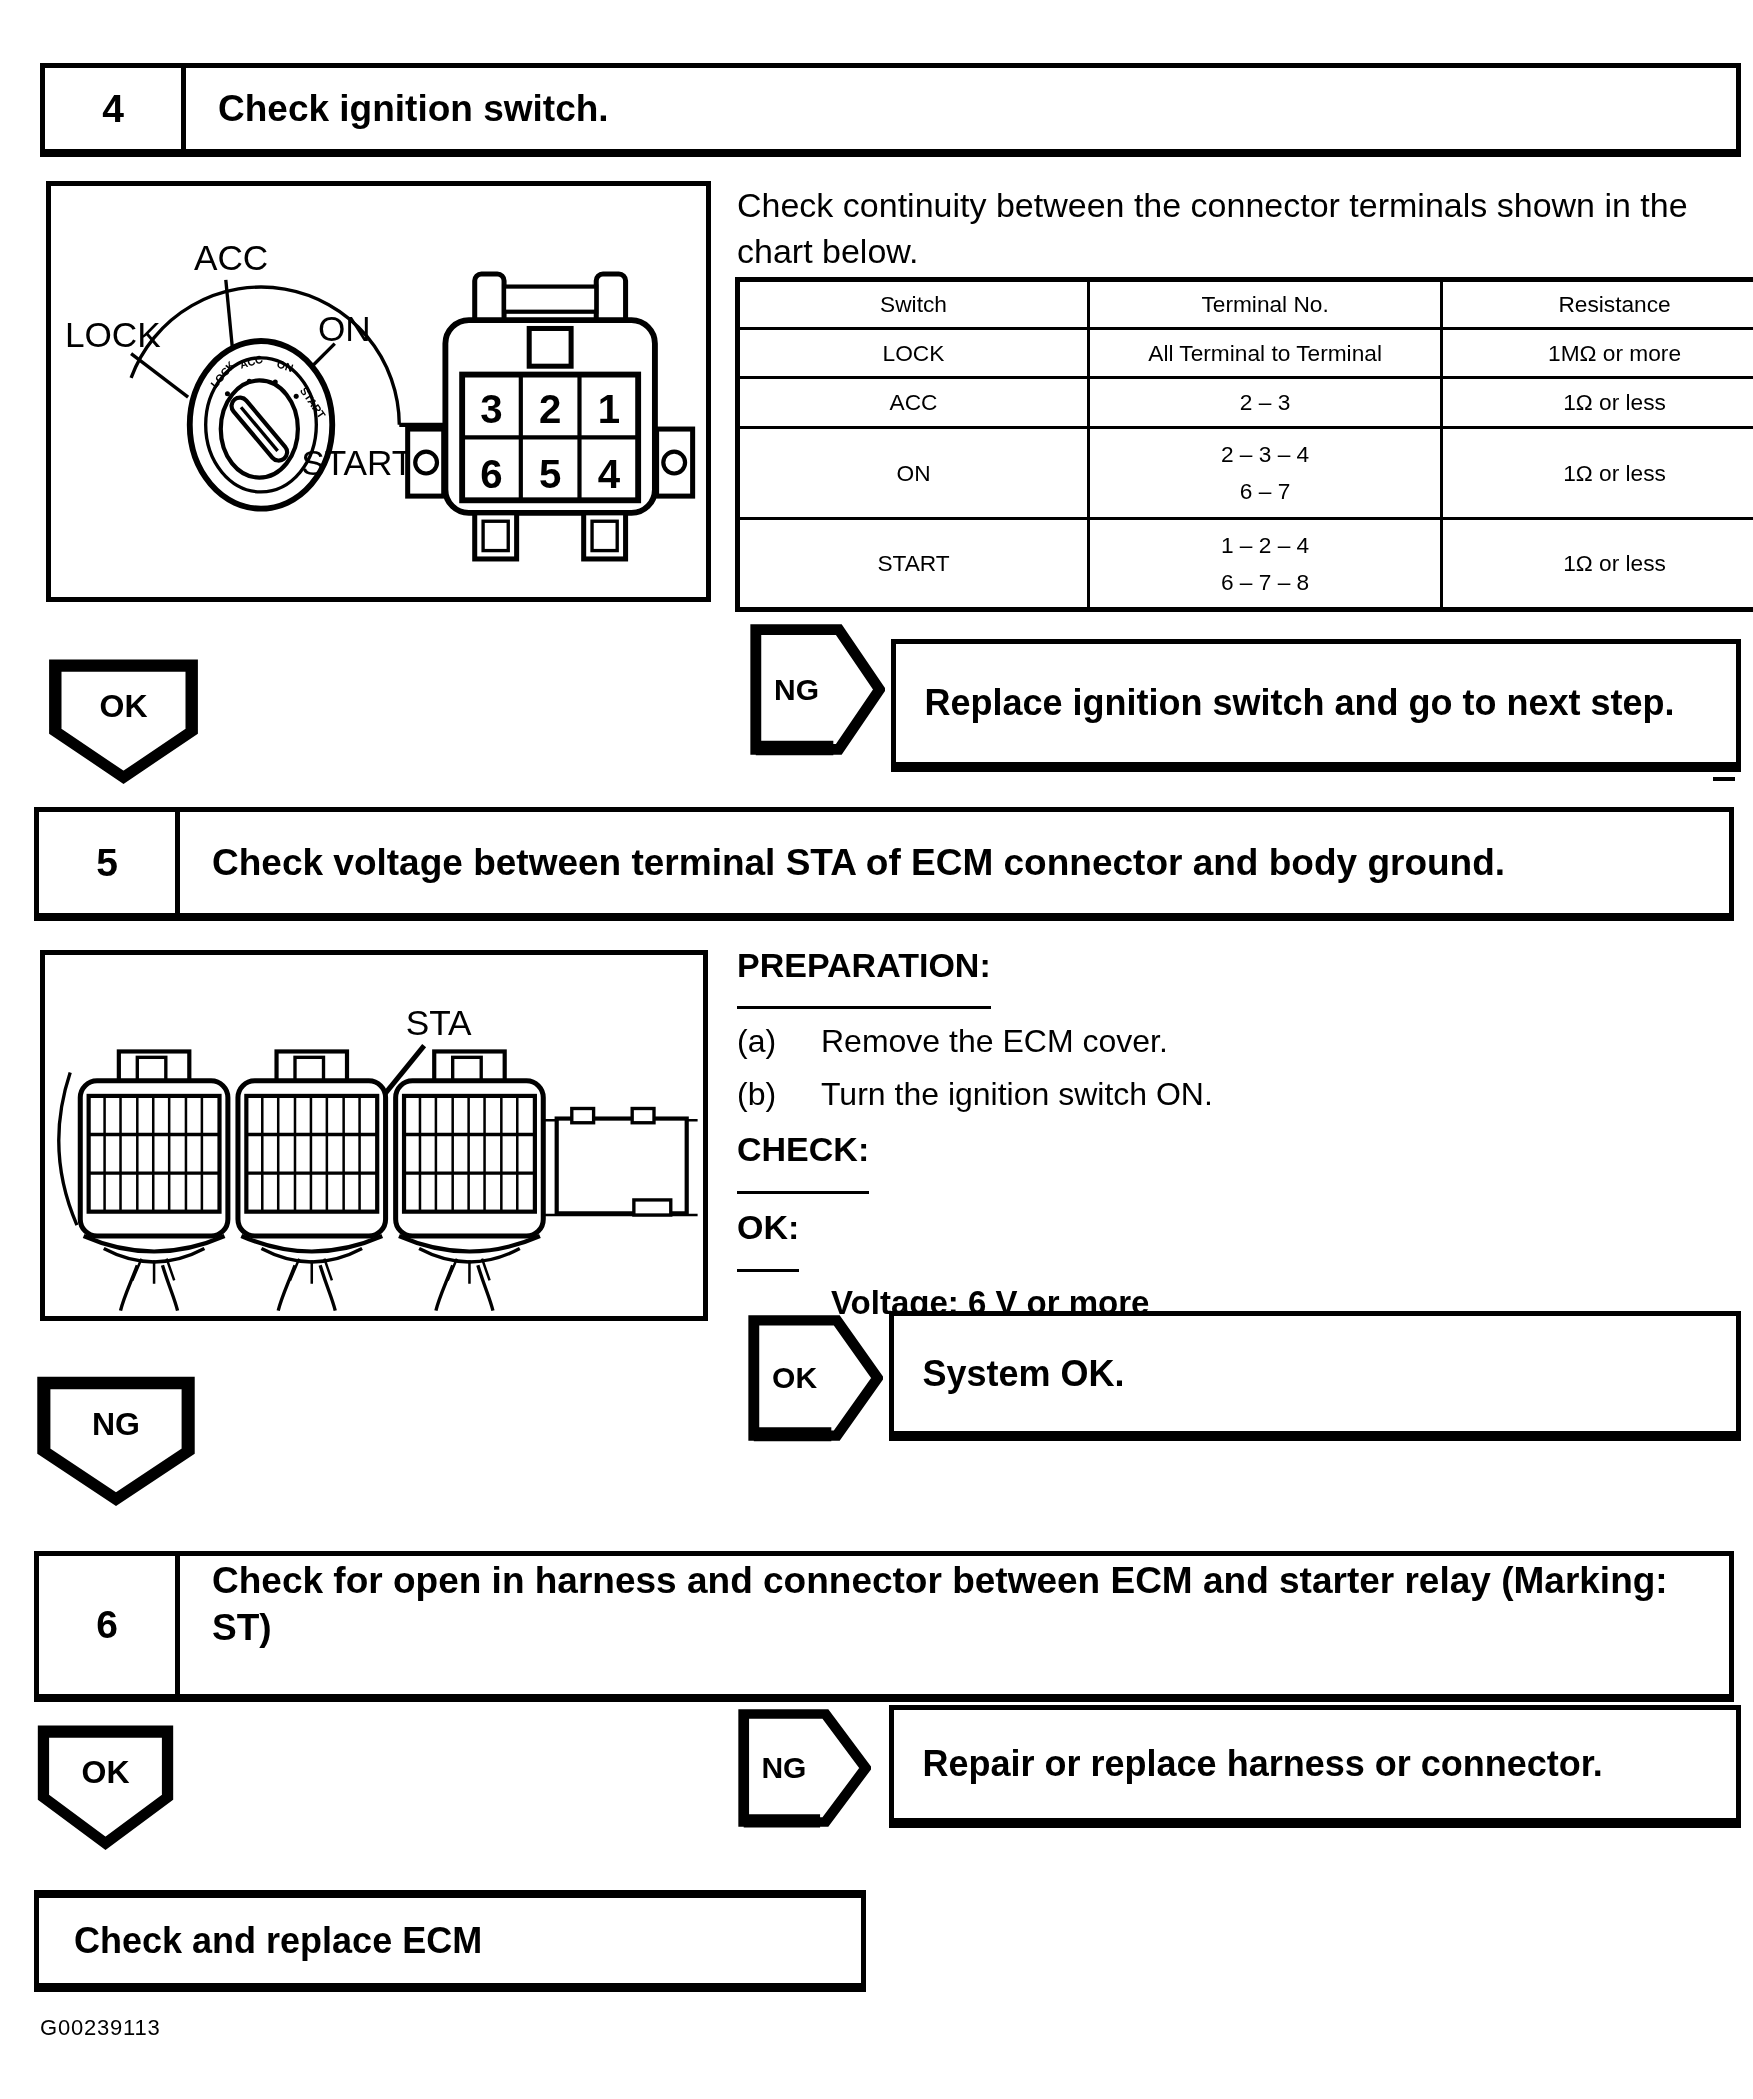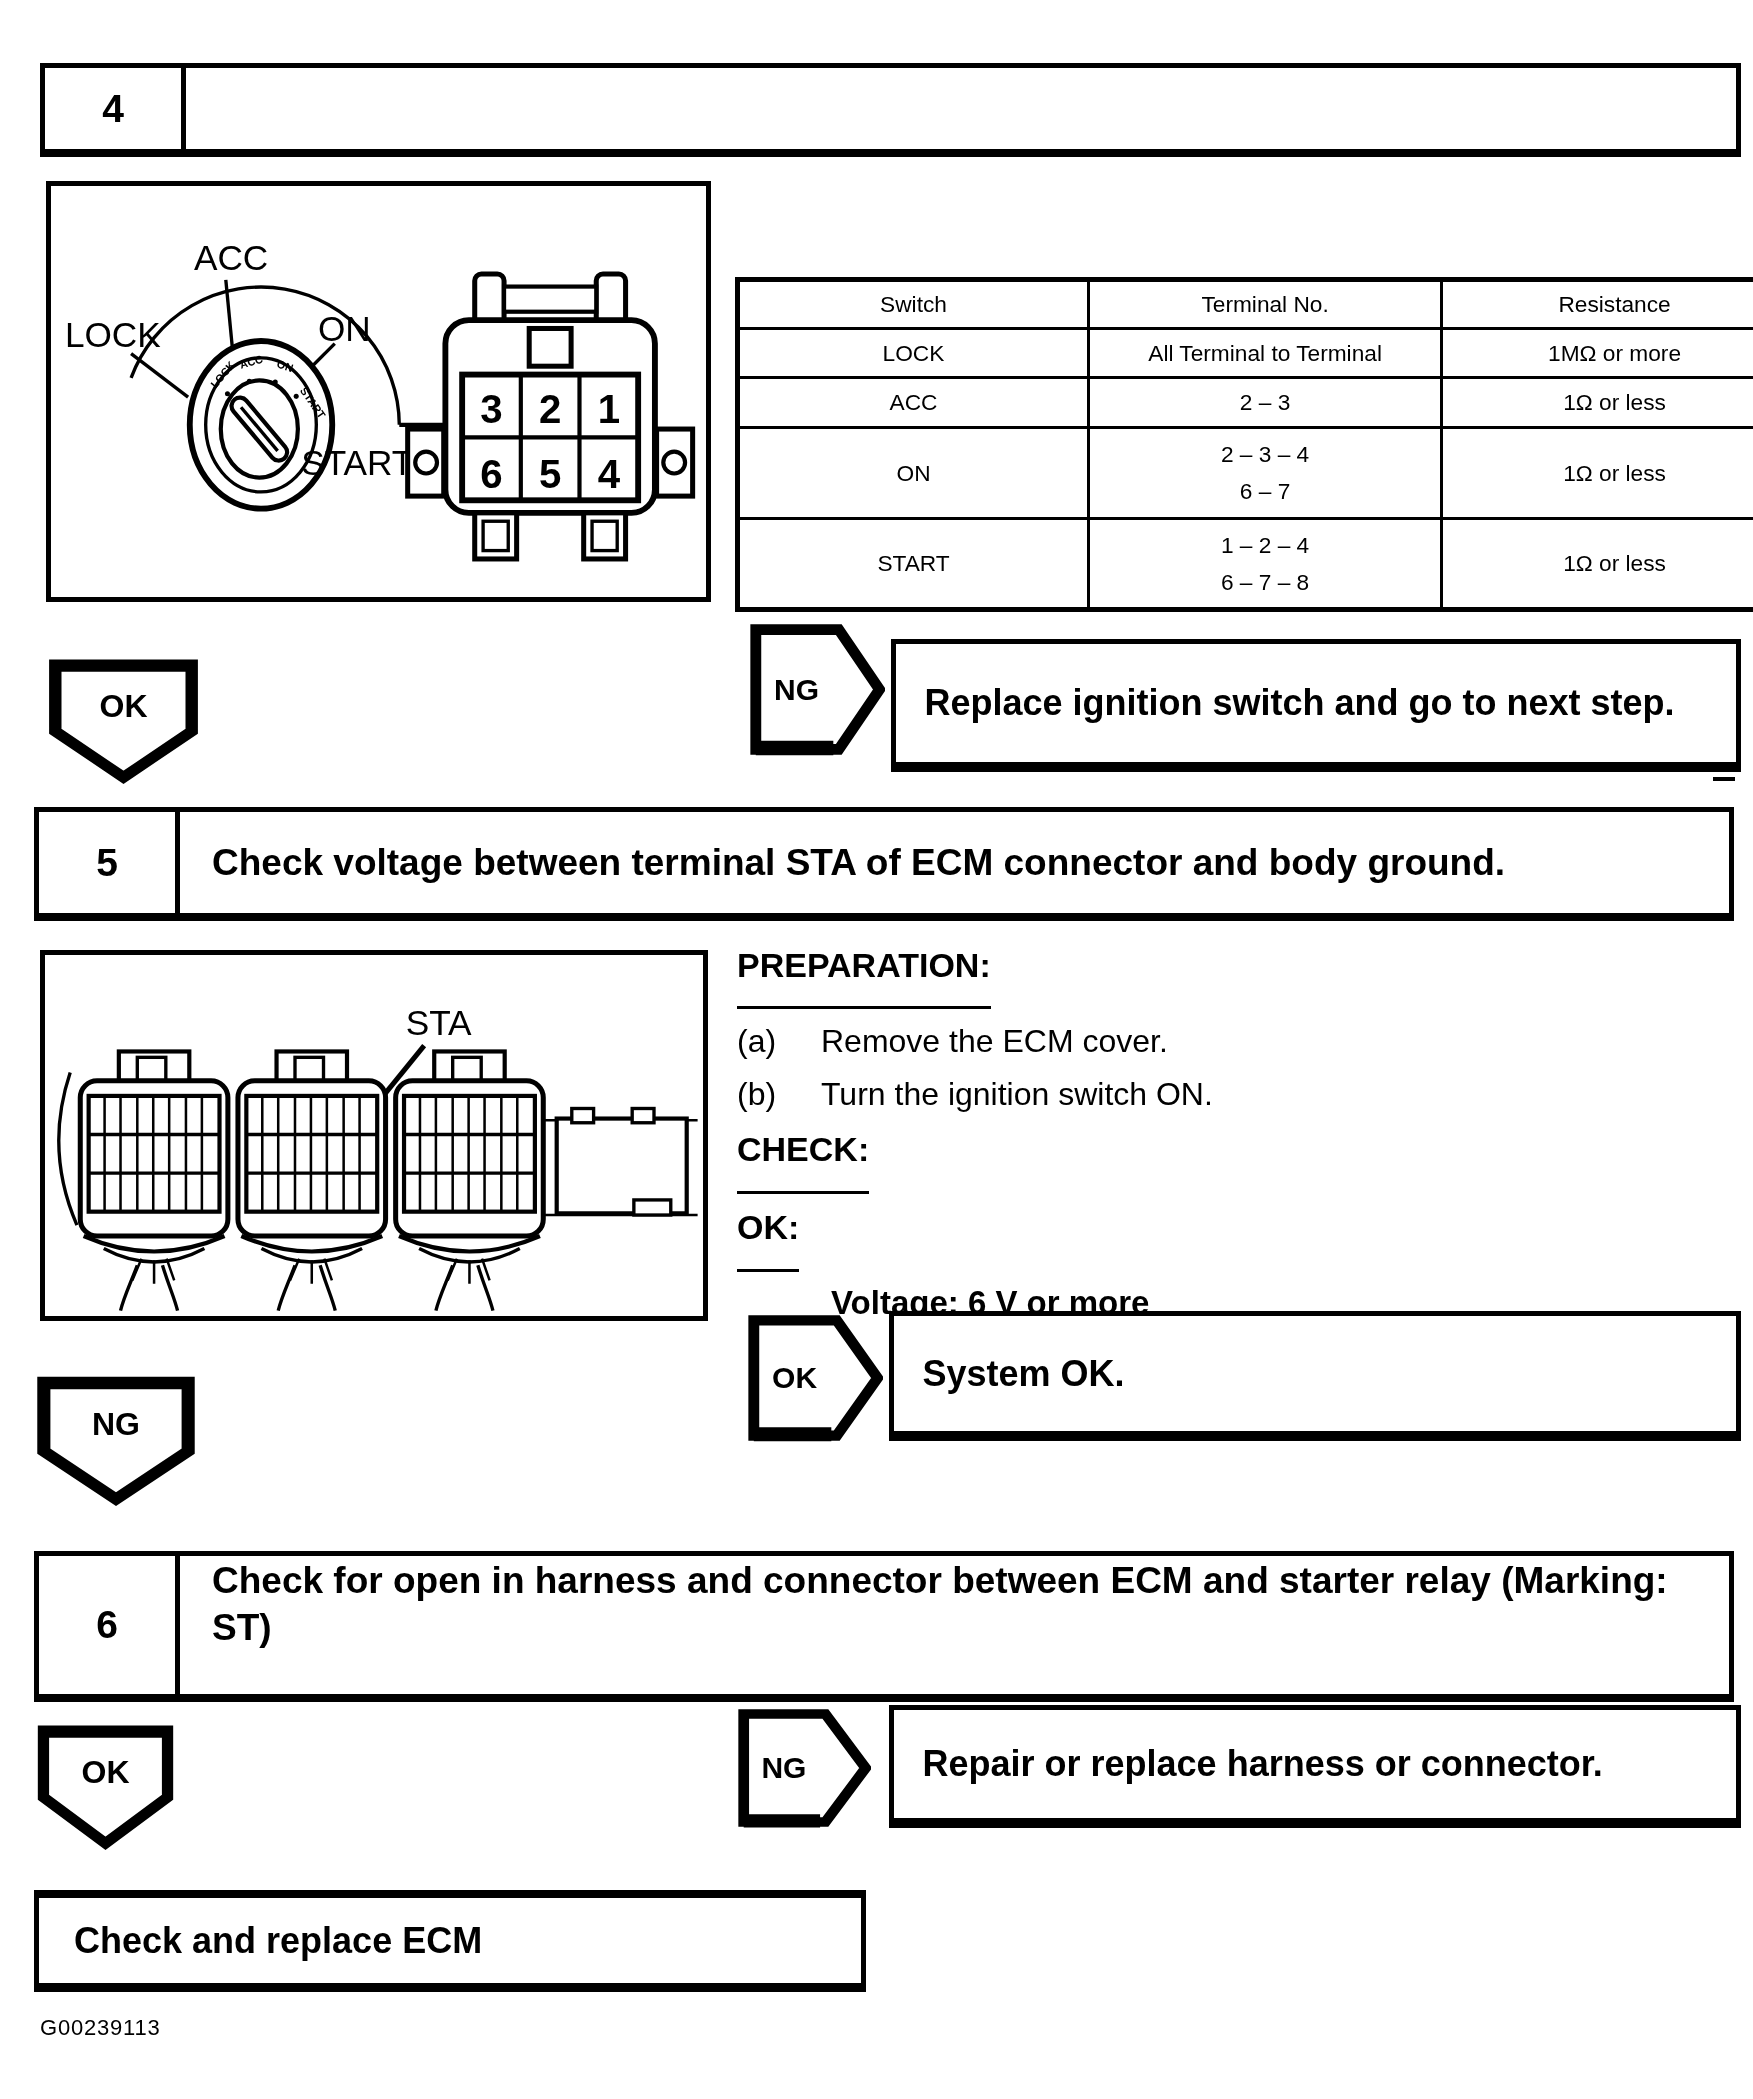--- a/index.html
+++ b/index.html
@@ -50,20 +50,21 @@
   .dash{background:#000;}
   svg text{font-family:"Liberation Sans",sans-serif;}
 </style>
 </head>
 <body>
 
 <div class="page">
 
   <div class="abs stephdr" style="left:40px;top:63px;width:1701px;height:94px;">
     <div class="num">4</div>
+    <div class="ttl">Check ignition switch.</div>
   </div>
 
   <div class="abs figbox" style="left:46px;top:181px;width:665px;height:421px;">
     <svg viewBox="0 0 778 488" width="653" height="409">
 
       <path d="M95,229 A165,165 0 0 1 415,285" fill="none" stroke="#000" stroke-width="4"></path>
       <line x1="415" y1="285" x2="505" y2="285" stroke="#000" stroke-width="5"></line>
 
       <line x1="208" y1="112" x2="216" y2="195" stroke="#000" stroke-width="4"></line>
       <line x1="95" y1="200" x2="163" y2="252" stroke="#000" stroke-width="4"></line>
@@ -112,20 +113,21 @@
         <text x="525" y="283" font-size="48" font-weight="bold" text-anchor="middle">3</text>
         <text x="595" y="283" font-size="48" font-weight="bold" text-anchor="middle">2</text>
         <text x="665" y="283" font-size="48" font-weight="bold" text-anchor="middle">1</text>
         <text x="525" y="360" font-size="48" font-weight="bold" text-anchor="middle">6</text>
         <text x="595" y="360" font-size="48" font-weight="bold" text-anchor="middle">5</text>
         <text x="665" y="360" font-size="48" font-weight="bold" text-anchor="middle">4</text>
       </g>
     </svg>
   </div>
 
+  <div class="abs" style="left:737px;top:183px;width:1007px;font-size:34px;line-height:1.35;">Check continuity between the connector terminals shown in the chart below.</div>
 
   <div class="abs" style="left:735px;top:277px;width:1056px;">
     <table class="ctable">
       <colgroup>
           <col style="width:33.4%">
           <col style="width:33.6%">
           <col style="width:33%">
         </colgroup>
       <thead>
         <tr style="height:49px;">

